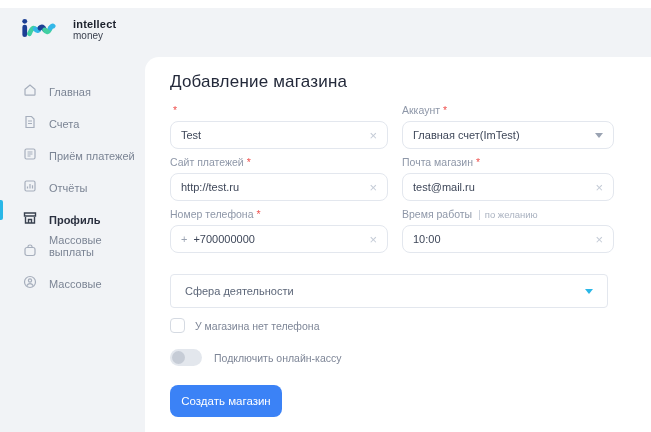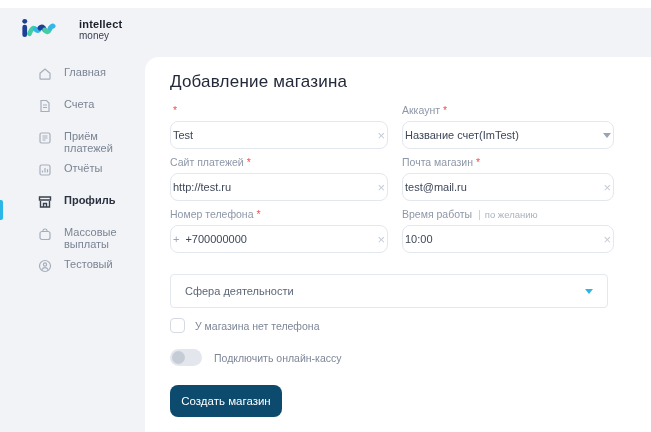--- a/index.html
+++ b/index.html
@@ -14,30 +14,30 @@
     position:absolute; left:0; top:8px; right:0; bottom:0;
     background:#f1f3f6;
   }
 
   
   .sidebar {
     position:absolute; left:0; top:8px; width:145px; bottom:0;
   }
   .logo {
     position:absolute; left:20px; top:8px;
-    display:flex; align-items:center; gap:23px;
+    display:flex; align-items:center; gap:17px;
   }
   .logo-text { line-height:1.05; }
   .logo-text .l1 { font-size:11px; font-weight:bold; color:#1b202b; letter-spacing:.2px; }
   .logo-text .l2 { font-size:10px; color:#3c4250; }
   .nav { position:absolute; left:0; top:58px; right:0; }
   .nav-item {
     position:relative; height:32px;
-    display:flex; align-items:flex-start;
-    padding-left:37px; cursor:pointer;
+    display:flex; align-items:flex-end;
+    padding-left:22px; cursor:pointer;
   }
   .nav-item .nicon { width:16px; height:16px; display:flex; align-items:center; justify-content:center; }
   .nav-item .nicon svg { stroke:#a6aebc; fill:none; stroke-width:1.2; }
   .nav-item .nlabel { margin-left:11px; font-size:11px; color:#7b8494; }
   .nav-item.active .nlabel { color:#2b3140; font-weight:bold; }
   .nav-item.active .nicon svg { stroke:#39414f; fill:#39414f; }
   .nav-item.active::before {
     content:""; position:absolute; left:0; top:6px; bottom:6px; width:3px;
     background:#2ab7e7; border-radius:0 2px 2px 0;
   }
@@ -51,21 +51,21 @@
   .page-title { font-size:17px; font-weight:normal; color:#23293a; margin-bottom:12px; letter-spacing:.2px; }
 
   .fgrid { display:grid; grid-template-columns:218px 212px; column-gap:14px; }
   .field { margin-bottom:7px; }
   .flabel { font-size:10.5px; color:#8e97a8; margin-bottom:5px; display:flex; align-items:baseline; }
   .req { color:#ef5350; margin-left:3px; font-size:10.5px; }
   .fhint-sep { color:#c3cad6; margin:0 4px 0 6px; font-size:10px; }
   .fhint { color:#aab2c0; font-size:9.5px; }
   .ibox {
     height:28px; border:1px solid #e3e7ee; border-radius:8px; background:#fff;
-    display:flex; align-items:center; padding:0 2px;
+    display:flex; align-items:center; padding:0 10px;
   }
   .ibox input {
     border:none; outline:none; flex:1; min-width:0;
     font-family:"Liberation Sans", sans-serif;
     font-size:11px; color:#3e4759; background:transparent;
   }
   .prefix { font-size:11px; color:#9aa3b2; margin-right:6px; }
   .clear-x { color:#c4cbd6; font-size:13px; line-height:1; cursor:pointer; padding-left:6px; }
   .sel-value { flex:1; font-size:11px; color:#3e4759; }
   .chev-grey {
@@ -96,21 +96,21 @@
     width:32px; height:17px; border-radius:9px; background:#e3e7ed; position:relative;
   }
   .toggle .knob {
     position:absolute; left:2px; top:2px; width:13px; height:13px;
     border-radius:50%; background:#c6ccd6;
   }
   .toggle-row .tlabel { margin-left:12px; font-size:10.5px; color:#7e8697; }
 
   .submit-btn {
     margin-top:19px; width:112px; height:32px;
-    background:#0c4a6e; color:#ffffff; border:none; border-radius:8px;
+    background:#3b82f6; color:#ffffff; border:none; border-radius:8px;
     font-family:"Liberation Sans", sans-serif;
     font-size:11.5px; cursor:pointer;
   }
 </style>
 </head>
 <body>
 
 <div class="page-bg"></div>
 
 <div class="sidebar">
@@ -186,21 +186,21 @@
       <span class="nlabel">Массовые выплаты</span>
     </div>
     <div class="nav-item">
       <span class="nicon">
         <svg width="16" height="16" viewBox="0 0 16 16">
             <circle cx="8" cy="8" r="5.5" fill="none"></circle>
             <circle cx="8" cy="6.5" r="1.6" fill="none"></circle>
             <path d="M4.8 11.6 Q6 9.6 8 9.6 Q10 9.6 11.2 11.6" fill="none"></path>
           </svg>
       </span>
-      <span class="nlabel">Тестовый</span>
+      <span class="nlabel">Массовые</span>
     </div>
   </div>
 </div>
 
 <div class="card">
   <div class="page-title">Добавление магазина</div>
 
   <div class="fgrid">
 
     <div class="field">
@@ -211,21 +211,21 @@
         <input value="Test" style="">
         <span class="clear-x">×</span>
       </div>
     </div>
     <div class="field">
       <div class="flabel">
         <span>Аккаунт</span>
         <span class="req">*</span>
       </div>
       <div class="ibox">
-        <span class="sel-value">Название счет(ImTest)</span>
+        <span class="sel-value">Главная счет(ImTest)</span>
         <span class="chev-grey"></span>
       </div>
     </div>
 
     <div class="field">
       <div class="flabel">
         <span>Сайт платежей</span>
         <span class="req">*</span>
       </div>
       <div class="ibox">

